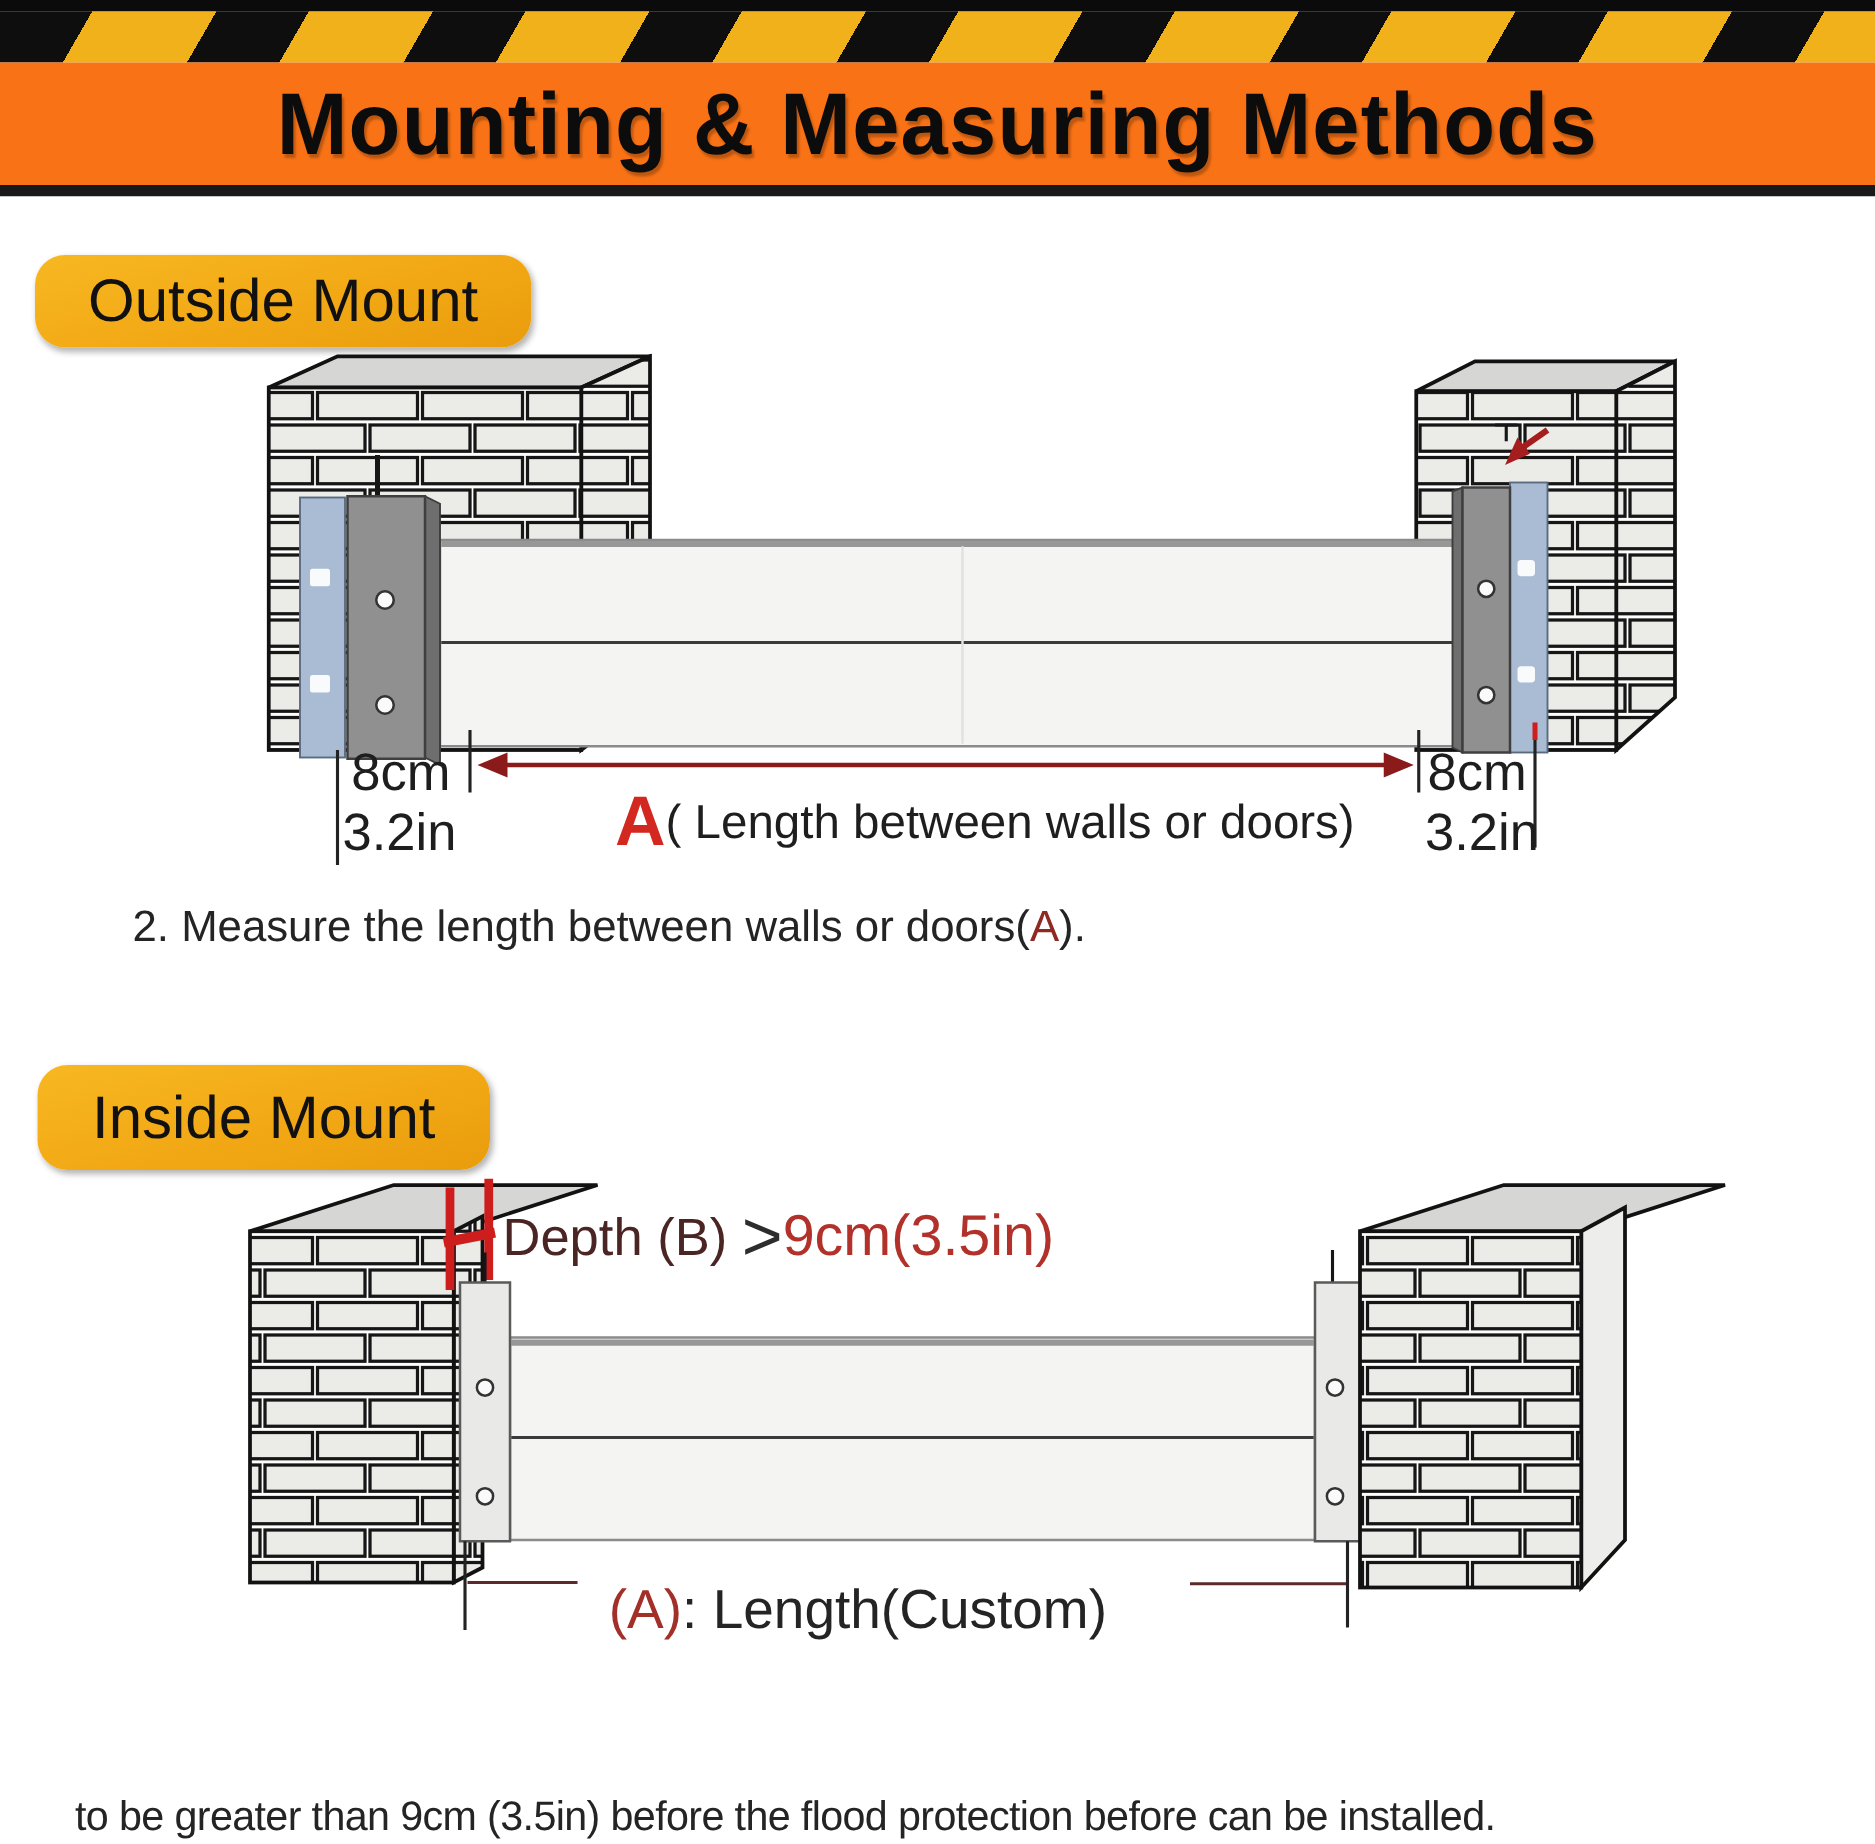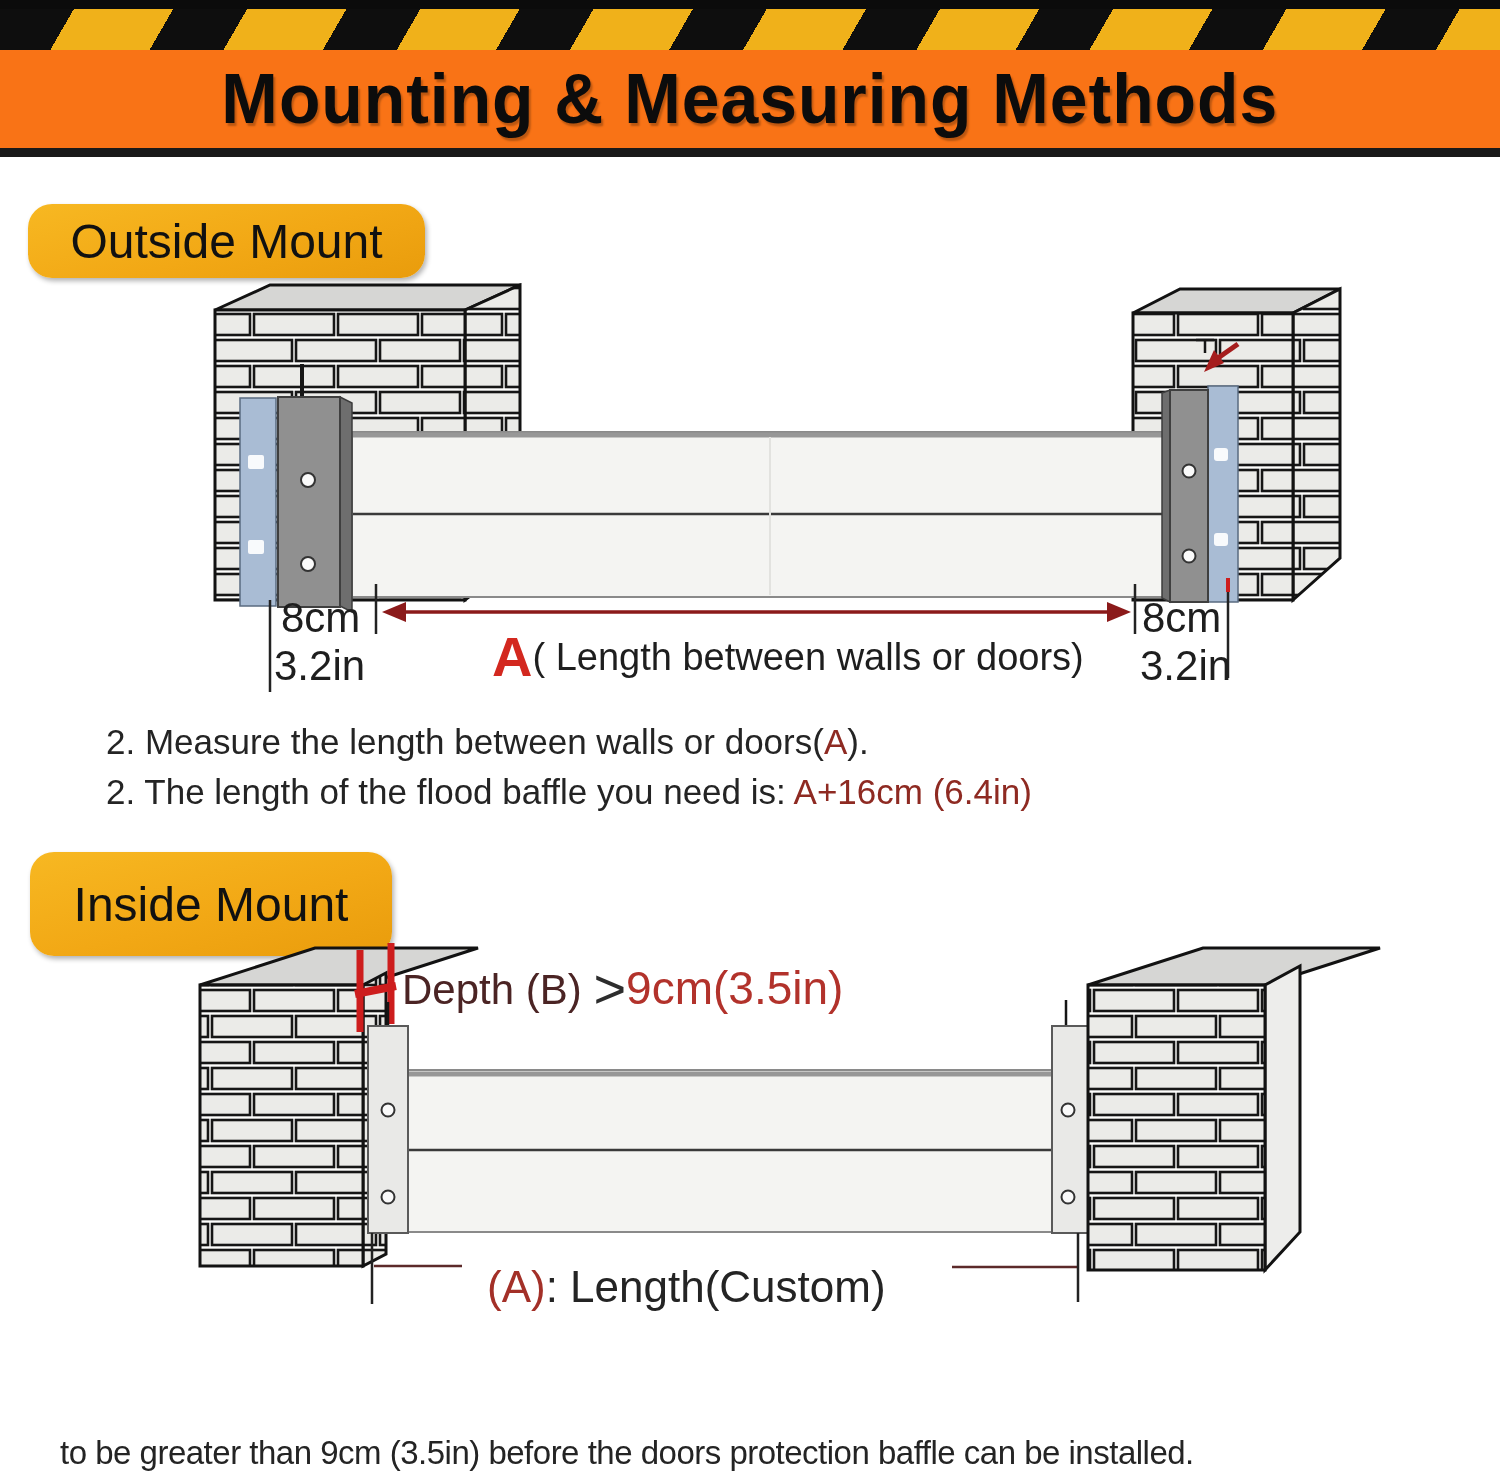--- a/index.html
+++ b/index.html
@@ -24,21 +24,21 @@
   }
   .title-rule{position:absolute;left:0;top:148px;width:100%;height:9px;background:#191919;}
   
   .badge{
     position:absolute;display:flex;align-items:center;justify-content:center;
     background:linear-gradient(165deg,#f7b822 0%,#f2a815 55%,#e99c0c 100%);
     border-radius:24px;box-shadow:2px 3px 5px rgba(0,0,0,.3);
     color:#111;font-size:48px;
   }
   .badge-outside{left:28px;top:204px;width:397px;height:74px;}
-  .badge-inside{left:30px;top:852px;width:362px;height:104px;}
+  .badge-inside{left:30px;top:852px;width:362px;height:84px;}
   
   svg.diagram{position:absolute;left:0;width:1500px;}
   .slab{fill:#d6d6d4;stroke:#121212;stroke-width:3;}
   .brickface{stroke:#121212;stroke-width:3;}
   .plainside{fill:#ededeb;stroke:#121212;stroke-width:3;}
   .bluestrip{fill:#a9bcd4;stroke:#5a6b80;stroke-width:1.5;}
   .bracket{fill:#909090;stroke:#3f3f3f;stroke-width:2;}
   .bracket-side{fill:#6e6e6e;stroke:#3c3c3c;stroke-width:1.5;}
   .channel{fill:#e9e9e7;stroke:#5a5a5a;stroke-width:2;}
   .screw{fill:#fafafa;stroke:#333;stroke-width:2;}
@@ -157,21 +157,20 @@
     </g>
 
     <text class="dim-num" x="281" y="632">8cm</text>
     <text class="dim-num" x="274" y="680">3.2in</text>
     <text class="dim-num" x="1142" y="632">8cm</text>
     <text class="dim-num" x="1140" y="680">3.2in</text>
     <text x="492" y="676"><tspan class="bigA">A</tspan><tspan class="dim-label" dy="-6">( Length between walls or doors)</tspan></text>
   </svg>
 
   <p class="step" style="left:106px;top:722px"><span>2. Measure the length between walls or doors(</span><span class="em">A</span><span>).</span></p>
-  <p class="step" style="left:106px;top:772px"><span>2. The length of the flood baffle you need is: </span><span class="em">A+16cm (6.4in)</span><span></span></p>
 
   <div class="badge badge-inside">
     <span>Inside Mount</span>
   </div>
 
   <svg class="diagram" style="top:928px;height:400px" viewBox="0 928 1500 400">
     <defs>
       <pattern id="brickB" width="84" height="52" patternUnits="userSpaceOnUse">
         <rect width="84" height="52" fill="#fdfdfc"></rect>
         <g fill="#ebebe8" stroke="#161616" stroke-width="2.6">
@@ -223,15 +222,15 @@
 
     <g>
       <line class="tick" x1="372" y1="1233" x2="372" y2="1304"></line>
       <line x1="374" y1="1266" x2="462" y2="1266" stroke="#5c2a2a" stroke-width="2.5"></line>
       <line x1="952" y1="1267" x2="1078" y2="1267" stroke="#5c2a2a" stroke-width="2.5"></line>
       <line class="tick" x1="1078" y1="1233" x2="1078" y2="1302"></line>
     </g>
     <text x="487" y="1302"><tspan class="len-em">(A)</tspan><tspan class="len-rest">: Length(Custom)</tspan></text>
   </svg>
 
-  <p class="step tight" style="left:60px;top:1434px"><span>to be greater than 9cm (3.5in) before the doors protection baffle can be installed.</span></p>
+  <p class="step tight" style="left:60px;top:1434px"><span>to be greater than 9cm (3.5in) before the flood protection before can be installed.</span></p>
 
 </div>
 
 </body></html>

